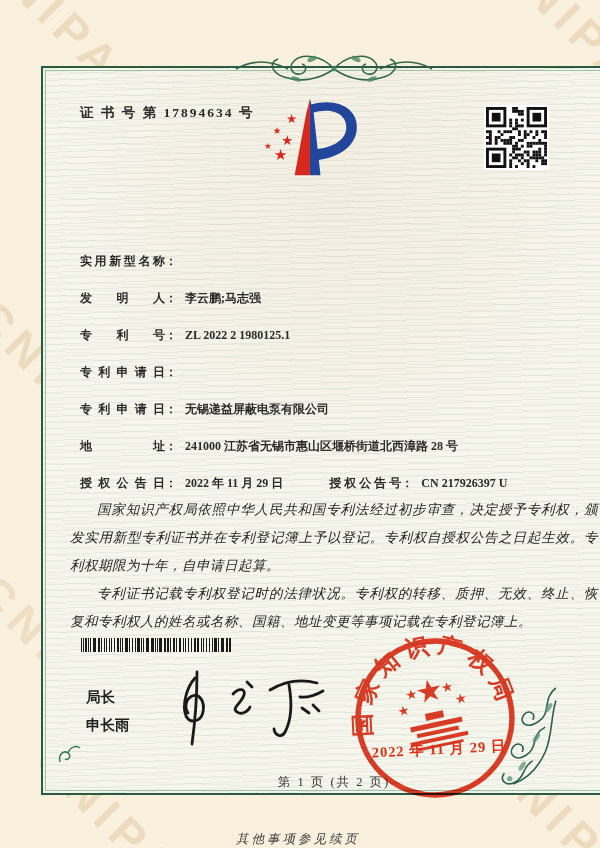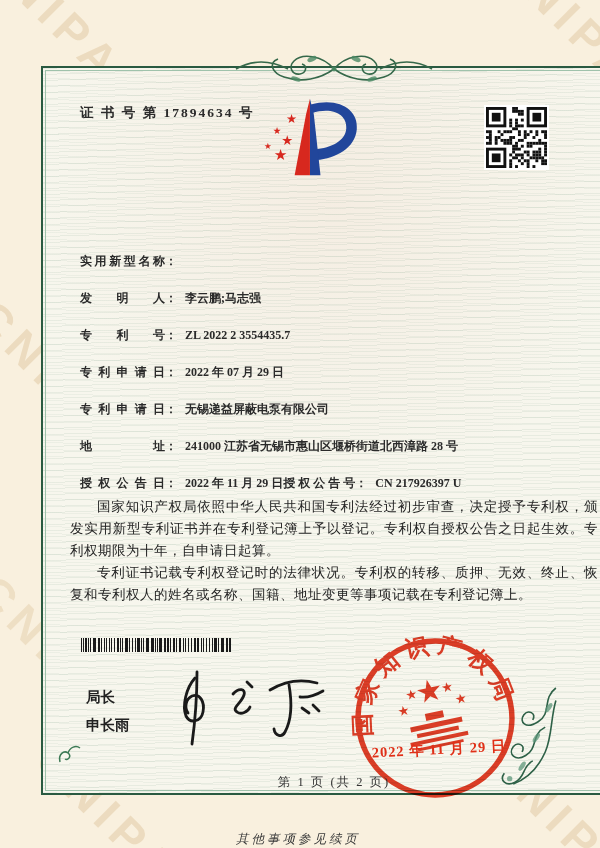--- a/index.html
+++ b/index.html
@@ -56,26 +56,26 @@
   .title {
     position:absolute; left:0; right:0; top:112px; text-align:center;
     font-size:31px; font-weight:bold; color:#1c1c1c; letter-spacing:7px;
   }
 
   .rows { position:absolute; left:37px; right:26px; top:184px; font-size:12px; font-weight:bold; color:#2a2a2a; }
   .row { height:37px; display:flex; align-items:flex-start; line-height:18px; }
   .row .lbl { display:inline-block; width:85px; text-align:justify; text-align-last:justify; }
   .row .colon { margin-right:8px; }
   .row .val { white-space:pre-wrap; }
-  .row .pair2 { display:flex; }
+  .row .pair2 { margin-left:46px; display:flex; }
   .row .pair2 .lbl { width:72px; }
 
   .paras {
     position:absolute; left:27px; right:27px; top:428px;
-    font-size:13.5px; line-height:22px; color:#242424; 
+    font-size:13.5px; line-height:28px; color:#242424; font-style:italic;
     text-align:justify;
   }
   .paras p { text-indent:2em; letter-spacing:.5px; }
 
   .barcode { position:absolute; left:38px; top:570px; }
 
   .signer-role { position:absolute; left:43px; top:620px; font-size:14.5px; font-weight:bold; color:#222;text-align:right; }
   .signer-name { position:absolute; left:43px; top:648px; font-size:14.5px; font-weight:bold; color:#222; }
   .signature { position:absolute; left:112px; top:598px; }
 
@@ -306,26 +306,25 @@
           <span class="colon">：</span>
       </div>
       <div class="row">
         <span class="lbl">发明人</span>
           <span class="colon">：</span>
         <span class="val">李云鹏;马志强</span>
       </div>
       <div class="row">
         <span class="lbl">专利号</span>
           <span class="colon">：</span>
-        <span class="val">ZL 2022 2 3554435.7</span>
+        <span class="val">ZL 2022 2 1980125.1</span>
       </div>
       <div class="row">
         <span class="lbl">专利申请日</span>
           <span class="colon">：</span>
-        <span class="val">2022 年 07 月 29 日</span>
       </div>
       <div class="row">
         <span class="lbl">专利申请日</span>
           <span class="colon">：</span>
         <span class="val">无锡递益屏蔽电泵有限公司</span>
       </div>
       <div class="row">
         <span class="lbl">地址</span>
           <span class="colon">：</span>
         <span class="val">241000 江苏省无锡市惠山区堰桥街道北西漳路 28 号</span>

